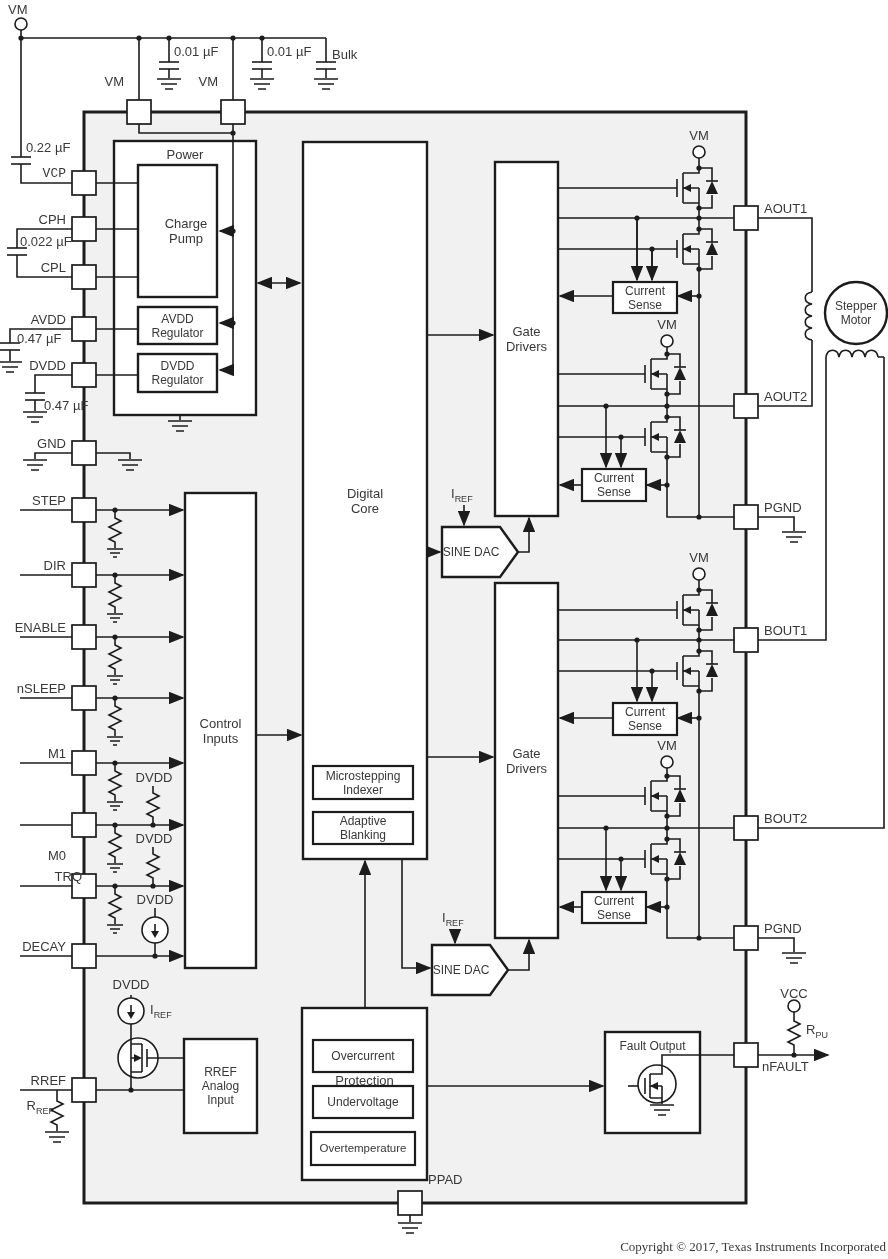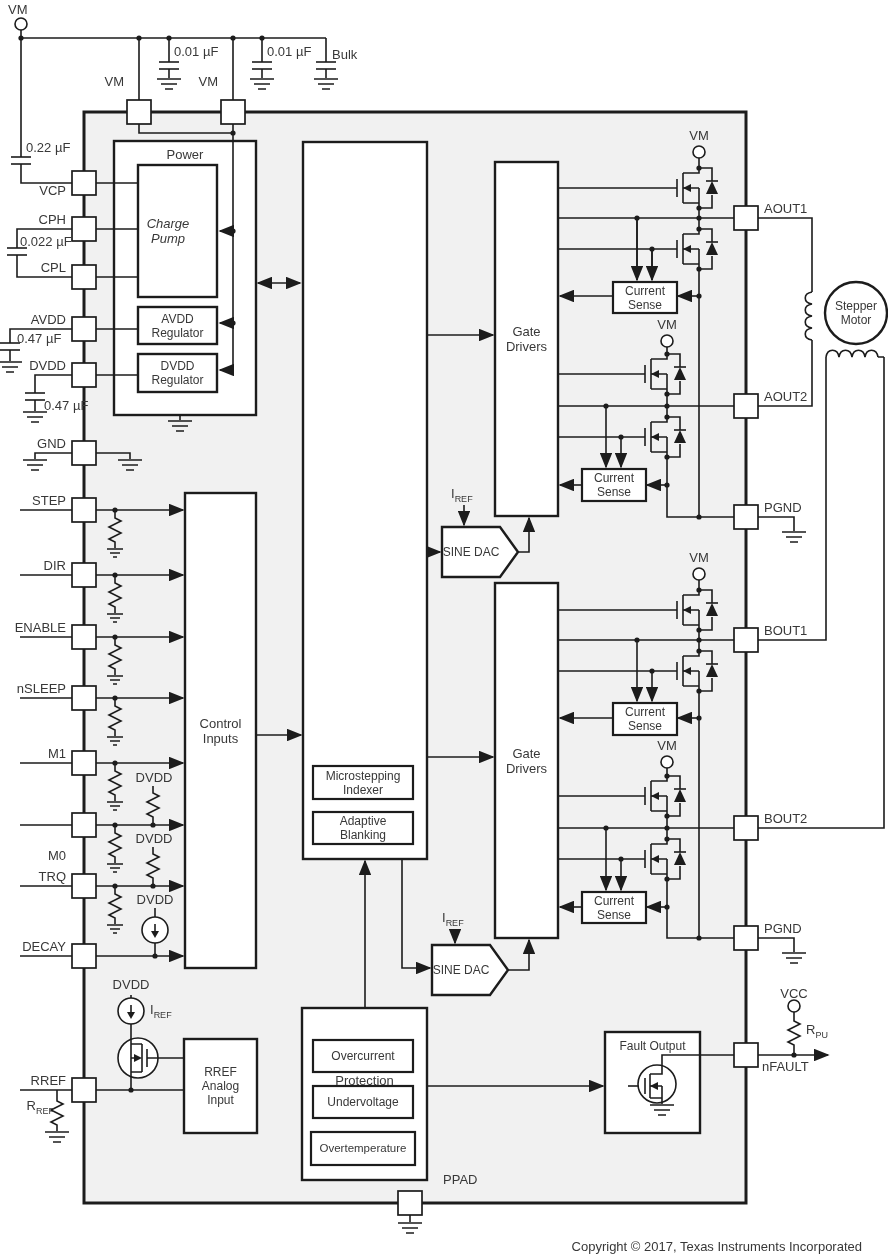--- a/index.html
+++ b/index.html
@@ -329,57 +329,59 @@
   </g>
 </svg>
 
 <div class="lbl" style="left:8px;top:2px;width:28px;">VM</div>
 <div class="lbl" style="left:174px;top:44px;width:60px;">0.01 µF</div>
 <div class="lbl" style="left:267px;top:44px;width:60px;">0.01 µF</div>
 <div class="lbl" style="left:332px;top:47px;width:40px;">Bulk</div>
 <div class="lbl r" style="left:96px;top:74px;width:28px;">VM</div>
 <div class="lbl r" style="left:190px;top:74px;width:28px;">VM</div>
 
-<div class="lbl r" style="left:2px;top:183px;width:64px;">VCP</div>
+<div class="lbl r" style="left:2px;top:166px;width:64px;font-family:Liberation Mono, monospace;">VCP</div>
 <div class="lbl r" style="left:2px;top:212px;width:64px;">CPH</div>
 <div class="lbl r" style="left:2px;top:260px;width:64px;">CPL</div>
 <div class="lbl r" style="left:2px;top:312px;width:64px;">AVDD</div>
 <div class="lbl r" style="left:2px;top:358px;width:64px;">DVDD</div>
 <div class="lbl r" style="left:2px;top:436px;width:64px;">GND</div>
 <div class="lbl r" style="left:2px;top:493px;width:64px;">STEP</div>
 <div class="lbl r" style="left:2px;top:558px;width:64px;">DIR</div>
 <div class="lbl r" style="left:2px;top:620px;width:64px;">ENABLE</div>
 <div class="lbl r" style="left:2px;top:681px;width:64px;">nSLEEP</div>
 <div class="lbl r" style="left:2px;top:746px;width:64px;">M1</div>
 <div class="lbl r" style="left:2px;top:808px;width:64px;margin-top:40px;">M0</div>
-<div class="lbl r" style="left:2px;top:869px;width:64px;">TRQ</div>
+<div class="lbl r" style="left:18px;top:869px;width:64px;">TRQ</div>
 <div class="lbl r" style="left:2px;top:939px;width:64px;">DECAY</div>
 <div class="lbl r" style="left:2px;top:1073px;width:64px;">RREF</div>
 
 <div class="lbl" style="left:26px;top:140px;width:54px;">0.22 µF</div>
 <div class="lbl" style="left:20px;top:234px;width:58px;">0.022 µF</div>
 <div class="lbl" style="left:17px;top:331px;width:50px;">0.47 µF</div>
 <div class="lbl" style="left:44px;top:398px;width:50px;">0.47 µF</div>
 
 <div class="lbl c" style="left:133px;top:770px;width:42px;">DVDD</div>
 <div class="lbl c" style="left:133px;top:831px;width:42px;">DVDD</div>
 <div class="lbl c" style="left:134px;top:892px;width:42px;">DVDD</div>
 <div class="lbl c" style="left:110px;top:977px;width:42px;">DVDD</div>
 <div class="lbl" style="left:150px;top:1002px;width:40px;"><span>I</span><sub>REF</sub></div>
 <div class="lbl r" style="left:20px;top:1098px;width:34px;"><span>R</span><sub>REF</sub></div>
 
 <div class="lbl c" style="left:114px;top:147px;width:142px;">Power</div>
-<div class="lbl blkl" style="left:126px;top:165px;width:84px;height:132px;font-style:italic;">Charge
+<div class="lbl blkl" style="left:144px;top:165px;width:84px;height:132px;">Charge
 Pump</div>
 <div class="lbl blkl s12" style="left:138px;top:307px;width:79px;height:37px;">AVDD
 Regulator</div>
 <div class="lbl blkl s12" style="left:138px;top:354px;width:79px;height:38px;">DVDD
 Regulator</div>
 <div class="lbl blkl" style="left:185px;top:493px;width:71px;height:475px;">Control
 Inputs</div>
+<div class="lbl blkl" style="left:303px;top:142px;width:124px;height:717px;">Digital
+Core</div>
 <div class="lbl blkl s12" style="left:313px;top:766px;width:100px;height:33px;">Microstepping
 Indexer</div>
 <div class="lbl blkl s12" style="left:313px;top:812px;width:100px;height:32px;">Adaptive
 Blanking</div>
 <div class="lbl blkl" style="left:495px;top:162px;width:63px;height:354px;">Gate
 Drivers</div>
 <div class="lbl blkl" style="left:495px;top:583px;width:63px;height:355px;">Gate
 Drivers</div>
 <div class="lbl blkl s12" style="left:613px;top:282px;width:64px;height:31px;">Current
 Sense</div>
@@ -414,16 +416,16 @@
 <div class="lbl" style="left:764px;top:389px;width:90px;">AOUT2</div>
 <div class="lbl" style="left:764px;top:500px;width:90px;">PGND</div>
 <div class="lbl" style="left:764px;top:623px;width:90px;">BOUT1</div>
 <div class="lbl" style="left:764px;top:811px;width:90px;">BOUT2</div>
 <div class="lbl" style="left:764px;top:921px;width:90px;">PGND</div>
 <div class="lbl" style="left:762px;top:1059px;width:70px;">nFAULT</div>
 
 <div class="lbl c" style="left:778px;top:986px;width:32px;">VCC</div>
 <div class="lbl" style="left:806px;top:1022px;width:34px;"><span>R</span><sub>PU</sub></div>
 
-<div class="lbl" style="left:428px;top:1172px;width:48px;margin-left:15px;">PPAD</div>
-<div class="lbl r" style="left:536px;top:1239px;width:326px;">Copyright © 2017, Texas Instruments Incorporated</div>
+<div class="lbl" style="left:428px;top:1172px;width:48px;">PPAD</div>
+<div class="lbl r" style="left:560px;top:1239px;width:326px;font-family:Liberation Serif, serif;">Copyright © 2017, Texas Instruments Incorporated</div>
 
 </div>
 
 </body></html>

